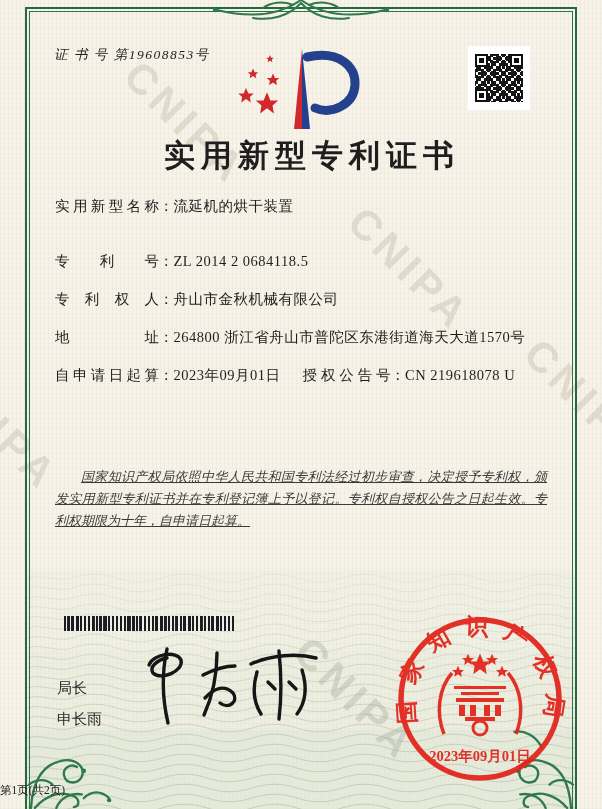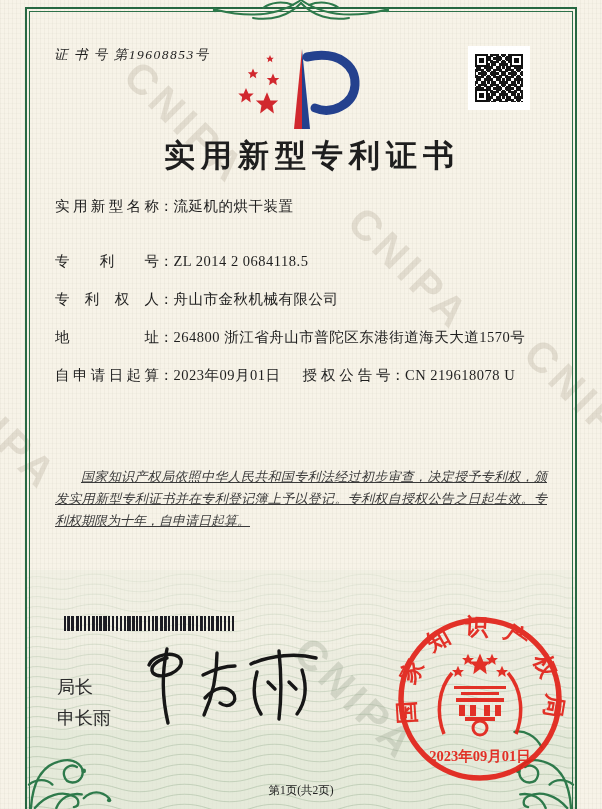--- a/index.html
+++ b/index.html
@@ -53,26 +53,26 @@
             text-align:justify;color:#3a3a3a;font-style:italic;}
   .bodytext p{margin:0;text-indent:2em;text-decoration:underline;}
   
   .barcode{left:64px;top:616px;width:172px;height:15px;
     background-image:
       repeating-linear-gradient(90deg,#1b1b22 0 2px,rgba(0,0,0,0) 2px 4px),
       repeating-linear-gradient(90deg,#1b1b22 0 1px,rgba(0,0,0,0) 1px 7px),
       repeating-linear-gradient(90deg,rgba(0,0,0,0) 0 3px,#2a2a33 3px 4px,rgba(0,0,0,0) 4px 9px);}
   
   .signer{left:57px;top:672px;font-family:"Liberation Sans","DejaVu Sans",sans-serif;
-          font-size:18px;color:#2a2a2a;line-height:31px;}
+          font-size:15px;color:#2a2a2a;line-height:31px;}
   .sig{left:133px;top:641px;width:195px;height:92px;}
   
   .seal{left:392px;top:611px;width:176px;height:176px;opacity:.93;}
   
-  .footer{left:0;top:783px;width:100%;text-align:center;font-size:11.5px;color:#222;}
+  .footer{left:0;top:783px;width:100%;text-align:left;font-size:11.5px;color:#222;}
   
   .waves{left:27px;top:570px;width:548px;height:239px;}
   .orn{width:88px;height:88px;}
   .orn-bl{left:27px;top:722px;}
   .orn-br{left:487px;top:722px;transform:scaleX(-1);}
   .orn-top{left:201px;top:-2px;width:200px;height:27px;}
 </style>
 </head>
 <body>
 

